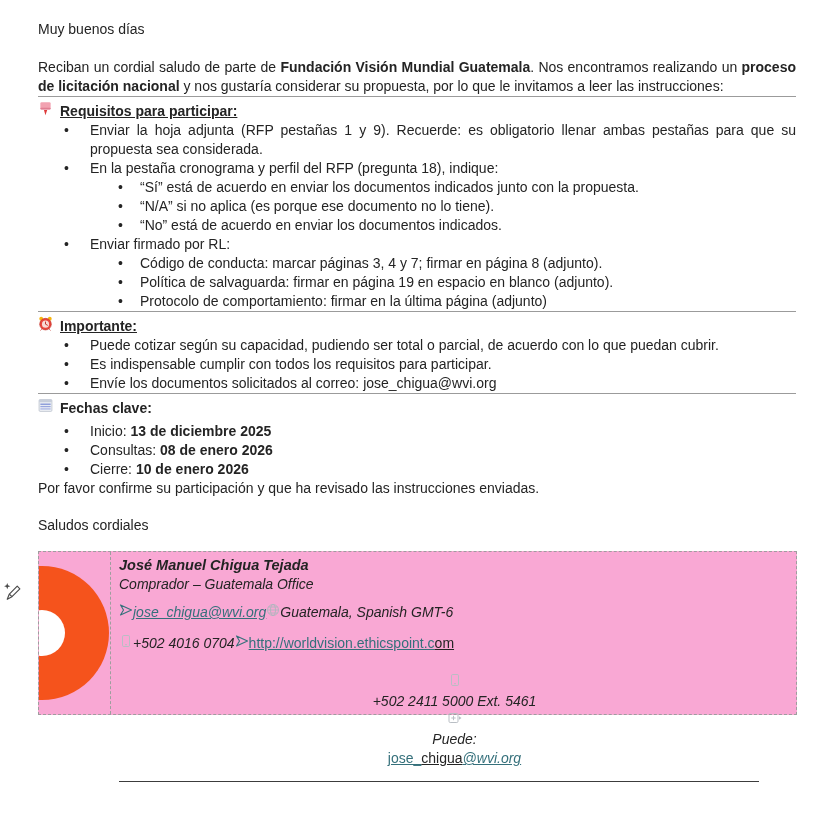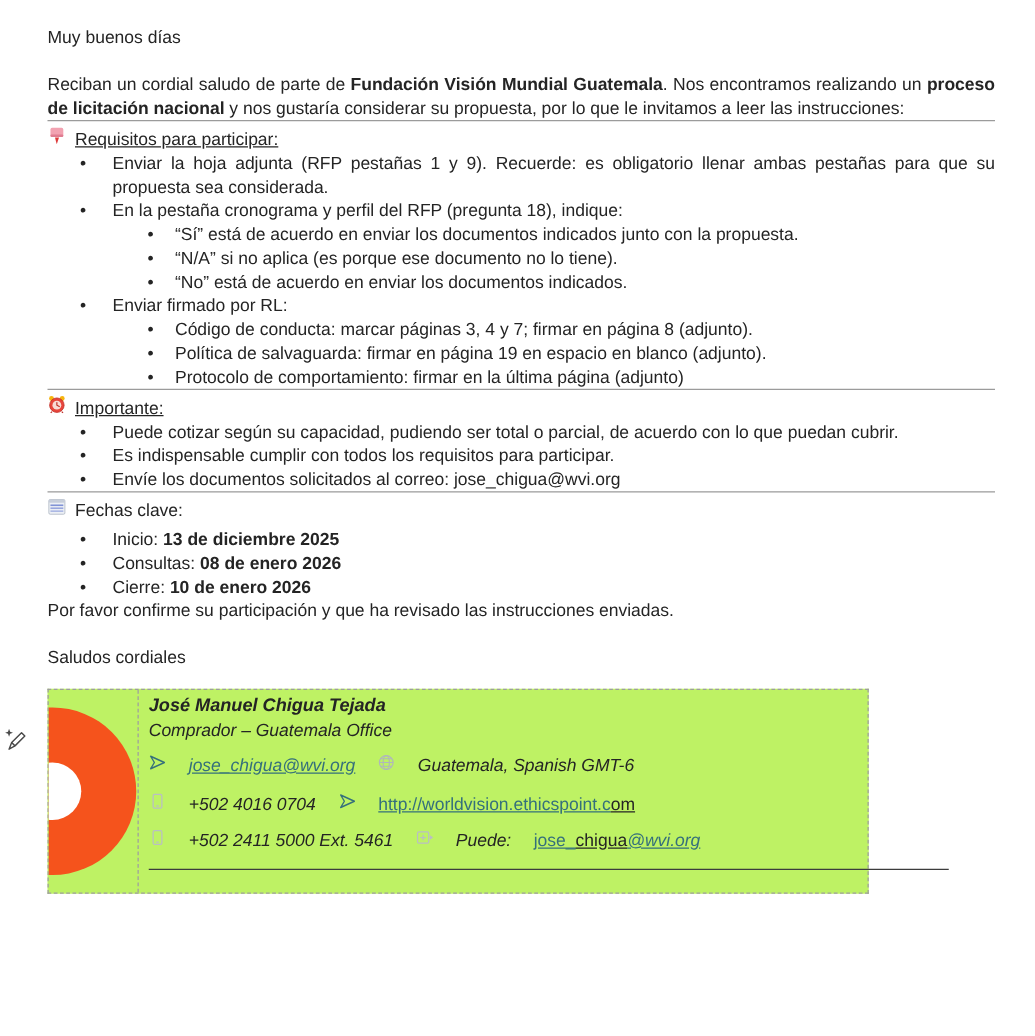--- a/index.html
+++ b/index.html
@@ -10,56 +10,56 @@
     font-size:14px; line-height:19px; color:#242424;
   }
   .content { padding:20px 32px 0 38px; }
   .just { text-align:justify; }
   b, .bold { font-weight:bold; }
   hr.sep { border:none; border-top:1px solid #9b9b9b; margin:0; }
   .sep1 { margin-top:21px; }
   .sep2 { margin-top:14px; }
   .sep3 { margin-top:13px; }
   .intro { margin-top:19px; }
-  .section-head { margin-top:4px; font-weight:normal; display:flex; align-items:center; gap:7px; }
+  .section-head { margin-top:4px; font-weight:bold; display:flex; align-items:center; gap:7px; }
   .section-head .title-underline { text-decoration:underline; }
   .icon { display:inline-block; flex:0 0 auto; }
   ul { list-style:none; }
   li { position:relative; }
   li.b1 { padding-left:52px; }
   li.b1::before { content:"•"; position:absolute; left:26px; }
   li.b2 { padding-left:102px; }
   li.b2::before { content:"•"; position:absolute; left:80px; }
   .fechas-list { margin-top:4px; }
   .closing { }
   .signoff { margin-top:18px; }
 
   
   .sig-box {
-    margin-top:16px; width:657px; height:164px;
-    border:1px dashed #9e9e9e; display:flex; background:#bef264;
+    margin-top:16px; width:759px; height:164px;
+    border:1px dashed #9e9e9e; display:flex; background:#f9a8d4;
   }
   .sig-logo-cell {
     width:72px; flex:0 0 72px; border-right:1px dashed #9e9e9e;
     position:relative; overflow:hidden;
   }
   .donut {
     position:absolute; left:-64px; top:14px; width:134px; height:134px;
     border-radius:50%;
   }
   .donut-hole {
     position:absolute; left:44px; top:44px; width:46px; height:46px;
     border-radius:50%; background:#ffffff;
   }
   .sig-text-cell { flex:1 1 auto; padding:4px 6px 0 8px; font-style:italic; }
   .sig-name { font-weight:bold; font-size:14.5px; }
-  .sig-row { display:flex; align-items:center; gap:18px;text-align:right; }
+  .sig-row { display:flex; align-items:center; gap:0;text-align:right; }
   .row-email { margin-top:9px; }
   .row-phone1 { margin-top:12px; }
-  .row-phone2 { margin-top:10px; }
+  .row-phone2 { margin-top:20px;flex-direction:column; }
   a.lnk { text-decoration:underline; cursor:pointer; }
   .lnk-teal { color:#35707B; }
   .lnk-dark { color:#242424; }
   .upright { font-style:normal; }
   .sig-bottom-line { margin-top:13px; width:640px; border-top:1.5px solid #3c3c3c; }
 
   .pen-float { position:absolute; left:2px; top:582px; width:21px; height:21px; cursor:pointer; }
 </style>
 </head>
 <body>

